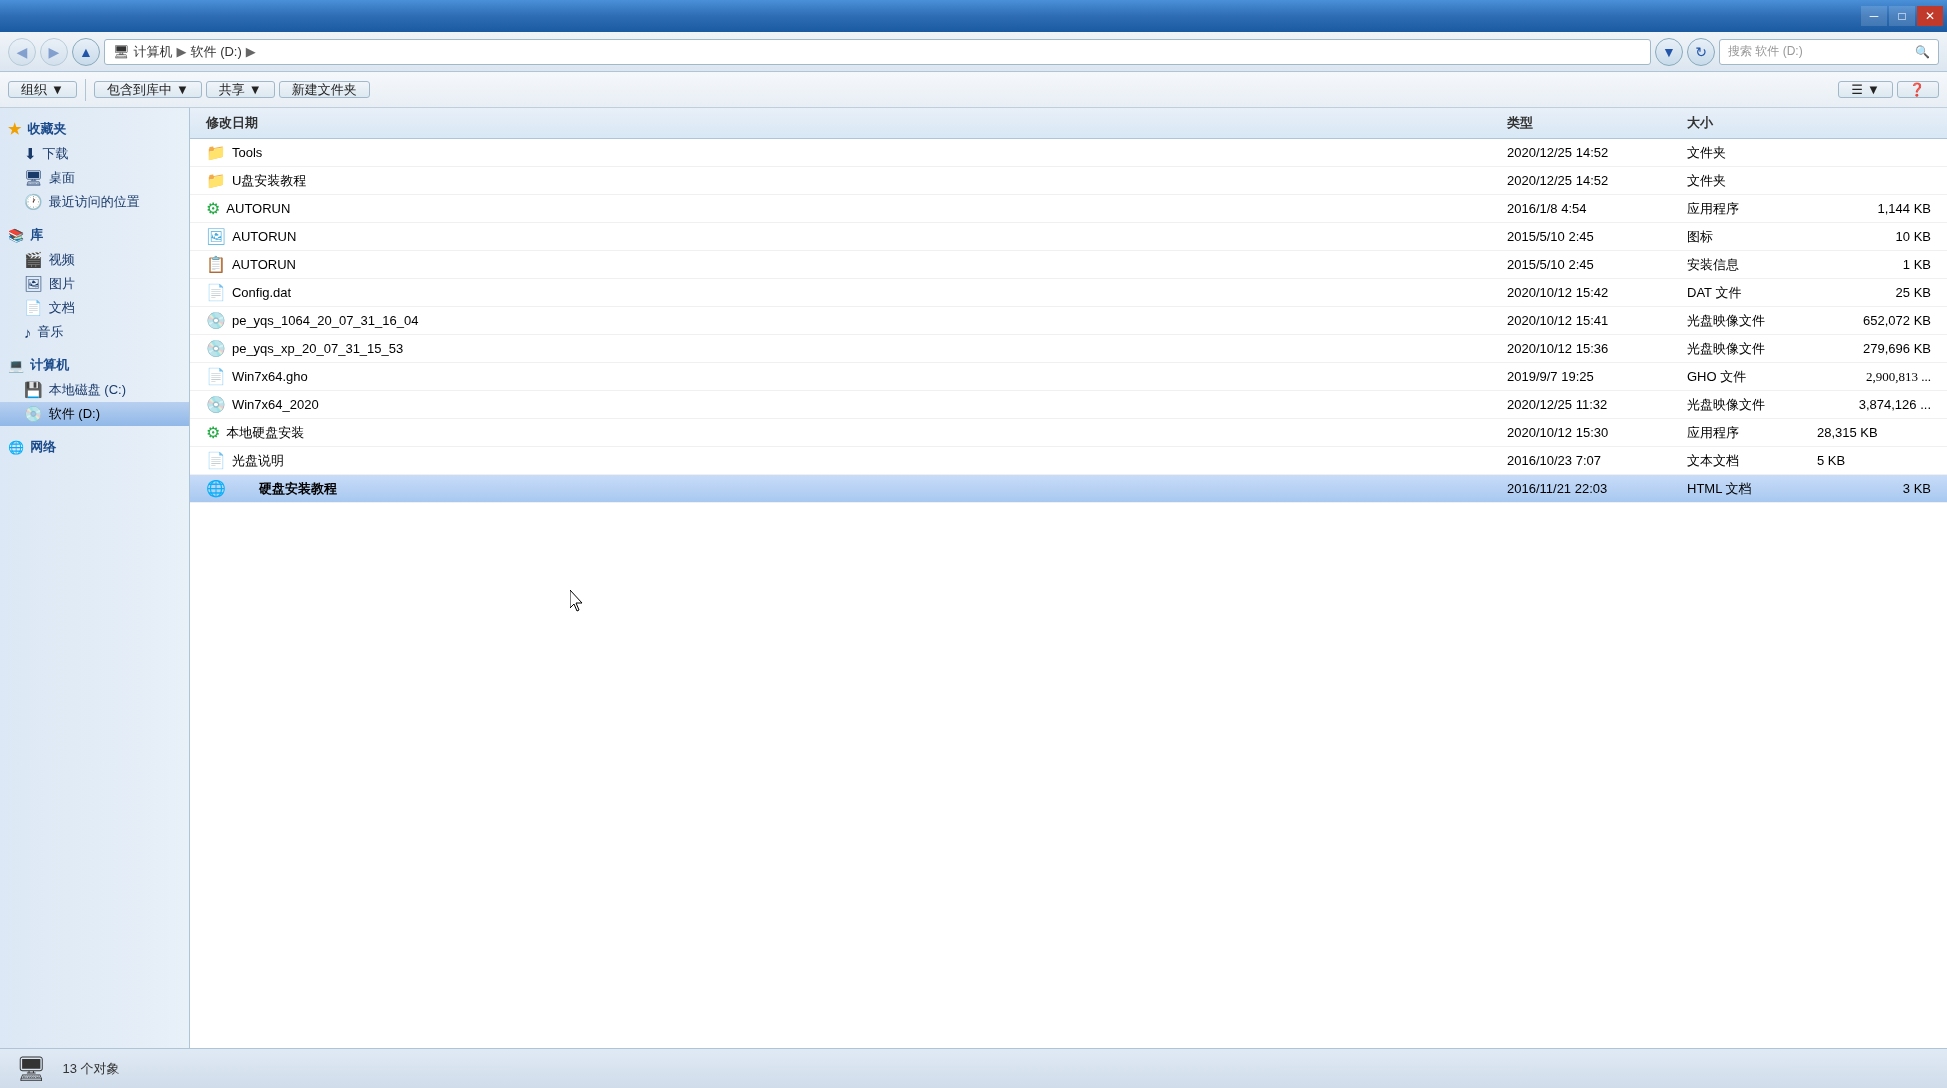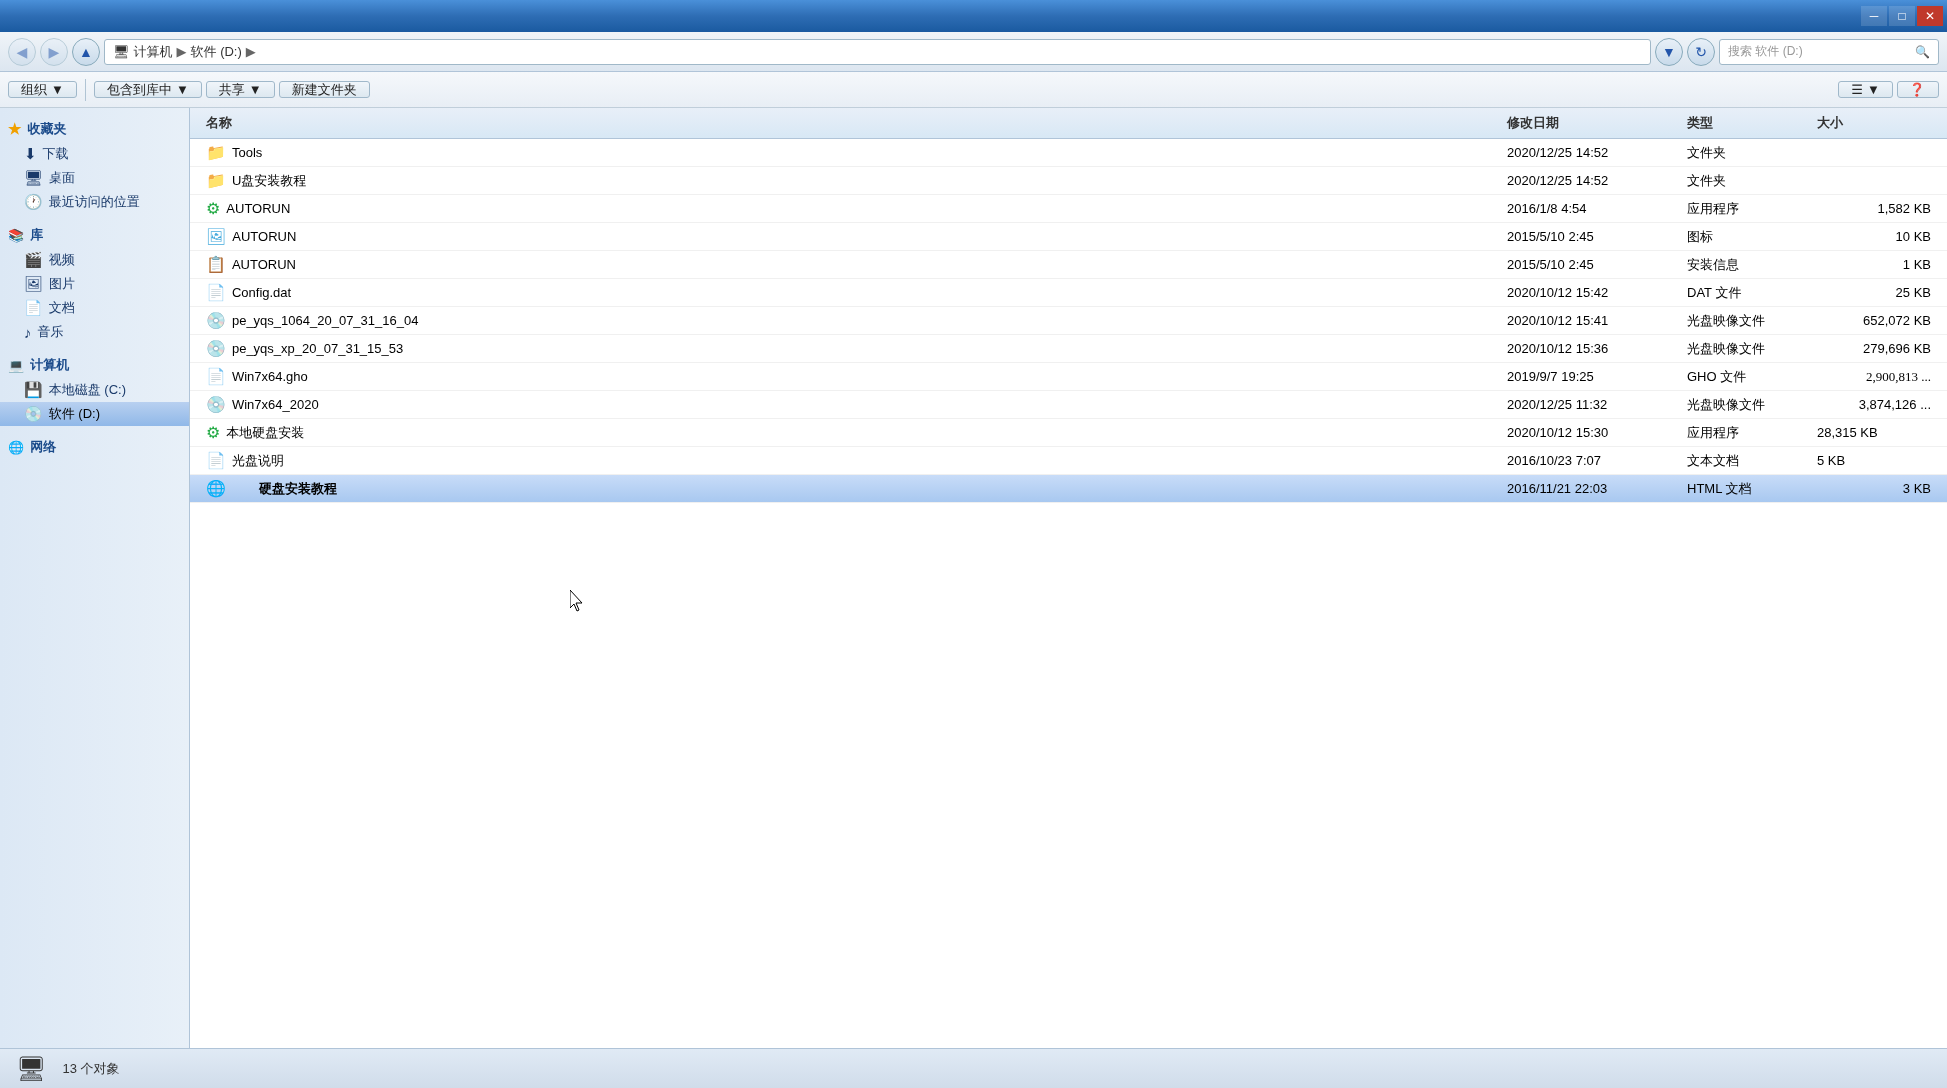--- a/index.html
+++ b/index.html
@@ -345,21 +345,20 @@
     <div class="sidebar-section">
       <div class="sidebar-header">
         <span class="folder-icon">🌐</span>
         <span>网络</span>
       </div>
     </div>
   </div>
 
   <div class="file-list-container">
     <div class="file-list-header">
-      <div class="col">名称</div>
       <div class="col">修改日期</div>
       <div class="col">类型</div>
       <div class="col">大小</div>
     </div>
     <div id="file-rows-container">
         <div class="file-row">
           <div class="col file-name-cell">
             <span class="file-icon" style="color: rgb(232, 168, 32);">📁</span>
             <span>Tools</span>
           </div>
@@ -376,21 +375,21 @@
           <div class="col">文件夹</div>
           <div class="col" style="text-align: right;"></div>
         </div>
         <div class="file-row">
           <div class="col file-name-cell">
             <span class="file-icon" style="color: rgb(34, 170, 68);">⚙</span>
             <span>AUTORUN</span>
           </div>
           <div class="col">2016/1/8 4:54</div>
           <div class="col">应用程序</div>
-          <div class="col" style="text-align: right;">1,582 KB</div>
+          <div class="col" style="text-align: right;">1,144 KB</div>
         </div>
         <div class="file-row">
           <div class="col file-name-cell">
             <span class="file-icon" style="color: rgb(68, 170, 221);">🖼</span>
             <span>AUTORUN</span>
           </div>
           <div class="col">2015/5/10 2:45</div>
           <div class="col">图标</div>
           <div class="col" style="text-align: right;">10 KB</div>
         </div>

